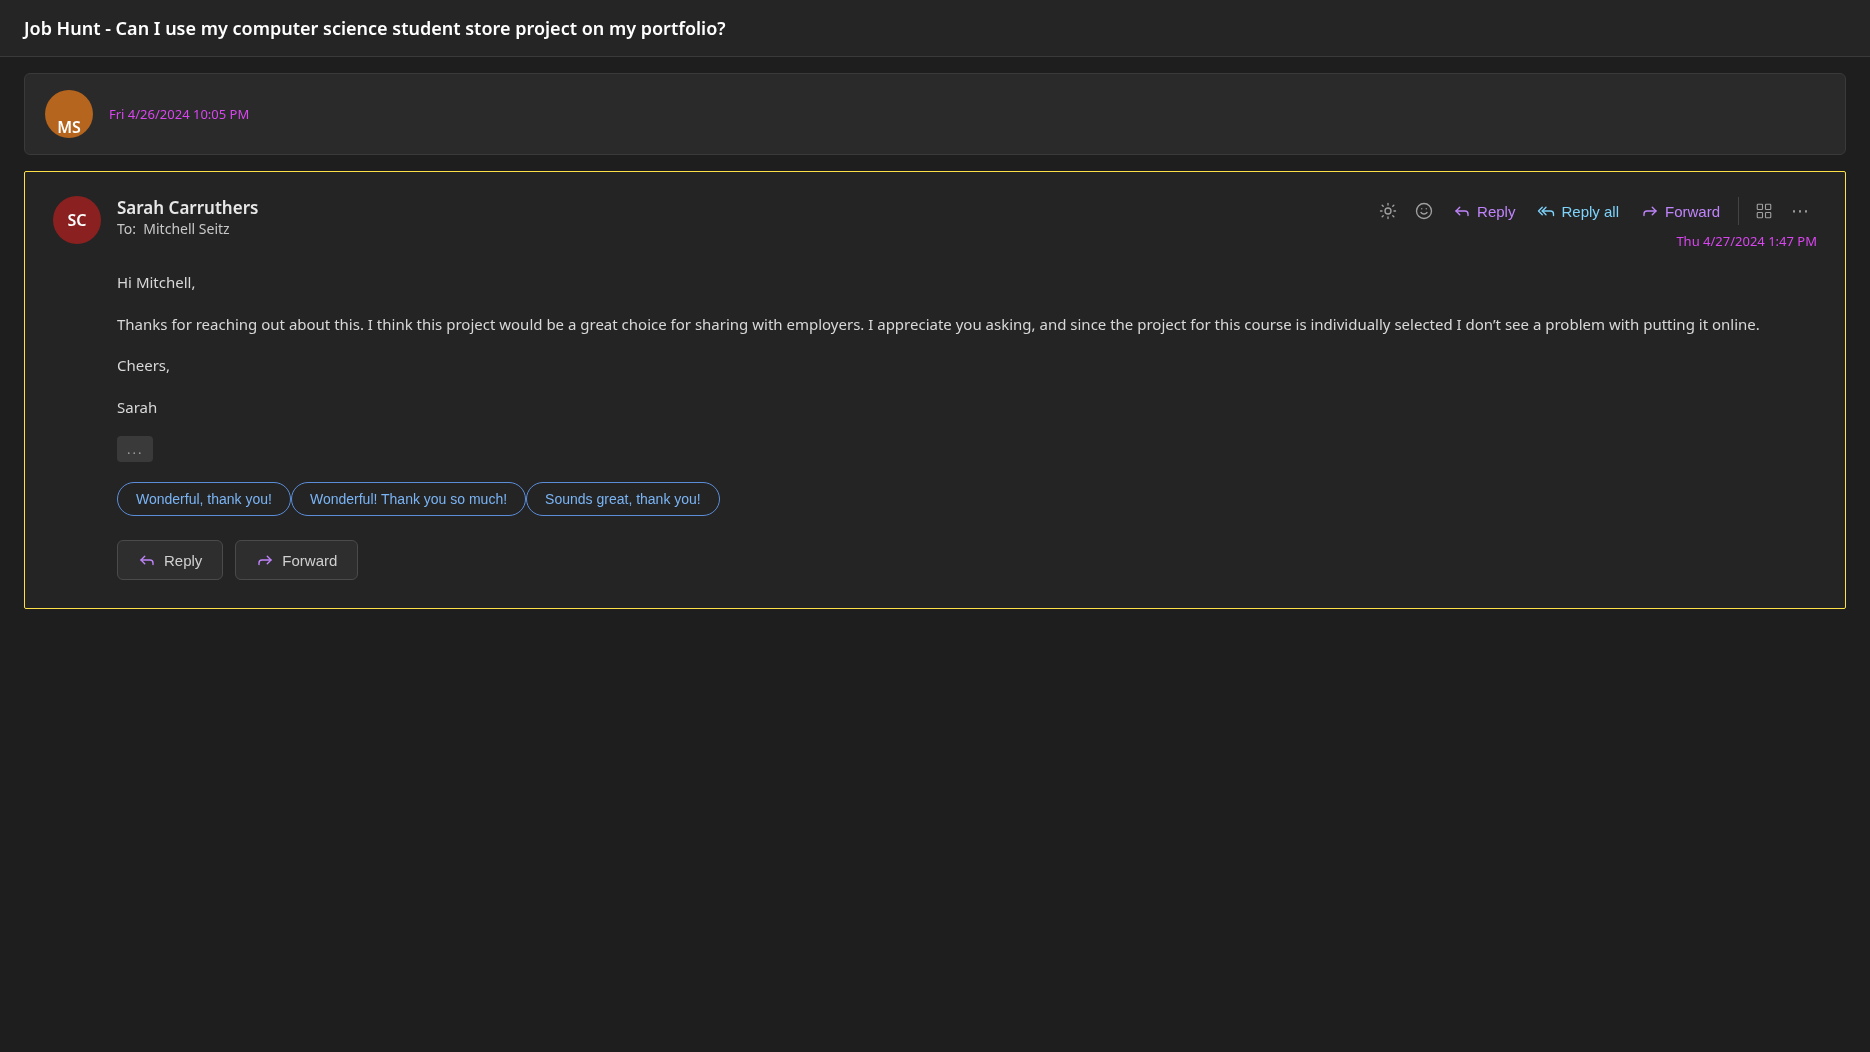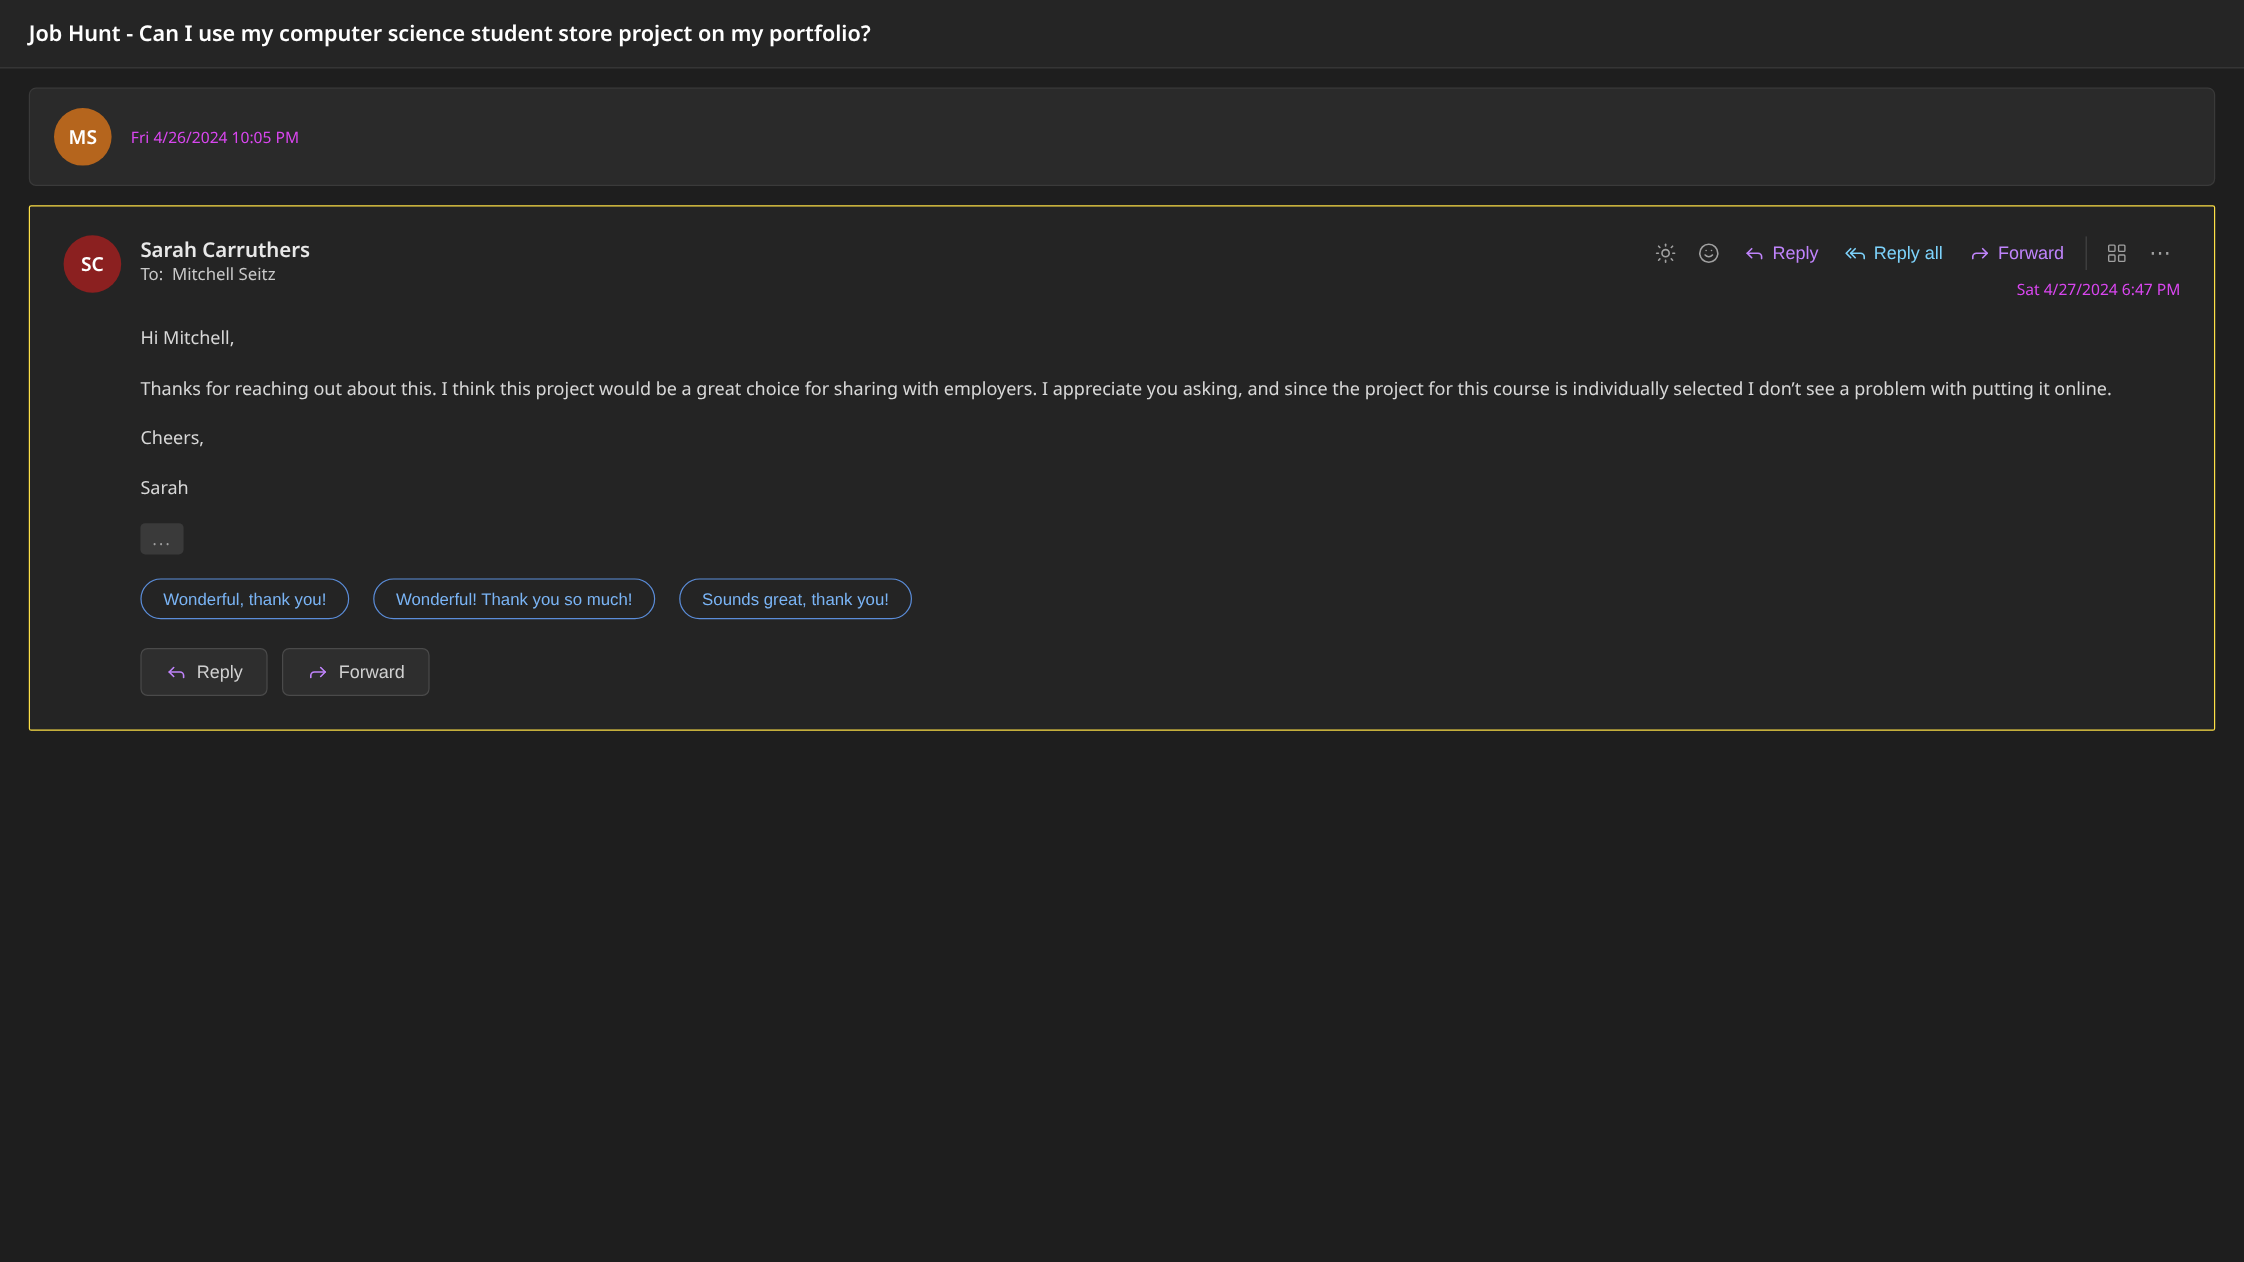--- a/index.html
+++ b/index.html
@@ -52,20 +52,21 @@
       align-items: center;
       justify-content: center;
       font-size: 16px;
       font-weight: 600;
       flex-shrink: 0;
       color: #fff;
     }
 
     .avatar-ms {
       background: #b5651d;
+      align-items: flex-end;
     }
 
     .avatar-sc {
       background: #8b2020;
     }
 
     .email-summary {
       flex: 1;
       min-width: 0;
     }
@@ -211,21 +212,21 @@
       font-size: 13px;
       color: #a0a0a0;
       margin-bottom: 20px;
       cursor: pointer;
       letter-spacing: 2px;
     }
 
     
     .quick-replies {
       display: flex;
-      gap: 20px;
+      gap: 0;
       flex-wrap: wrap;
       margin-bottom: 24px;
       margin-left: 64px;
       align-items: center;
     }
 
     .quick-reply-btn {
       background: none;
       border: 1px solid #5b8dd9;
       color: #7ab4f5;
@@ -360,21 +361,21 @@
               <rect x="3" y="3" width="7" height="7" rx="1"></rect>
               <rect x="14" y="3" width="7" height="7" rx="1"></rect>
               <rect x="3" y="14" width="7" height="7" rx="1"></rect>
               <rect x="14" y="14" width="7" height="7" rx="1"></rect>
             </svg>
           </button>
 
           <button class="more-btn" title="More options">⋯</button>
         </div>
 
-        <div class="email-date">Sat 4/27/2024 6:47 PM</div>
+        <div class="email-date">Thu 4/27/2024 1:47 PM</div>
       </div>
     </div>
 
     <div class="email-body">
       <p>Hi Mitchell,</p>
       <p>Thanks for reaching out about this. I think this project would be a great choice for sharing with employers. I appreciate you asking, and since the project for this course is individually selected I don’t see a problem with putting it online.</p>
       <p>Cheers,</p>
       <p>Sarah</p>
       <span class="ellipsis-badge">...</span>
     </div>

